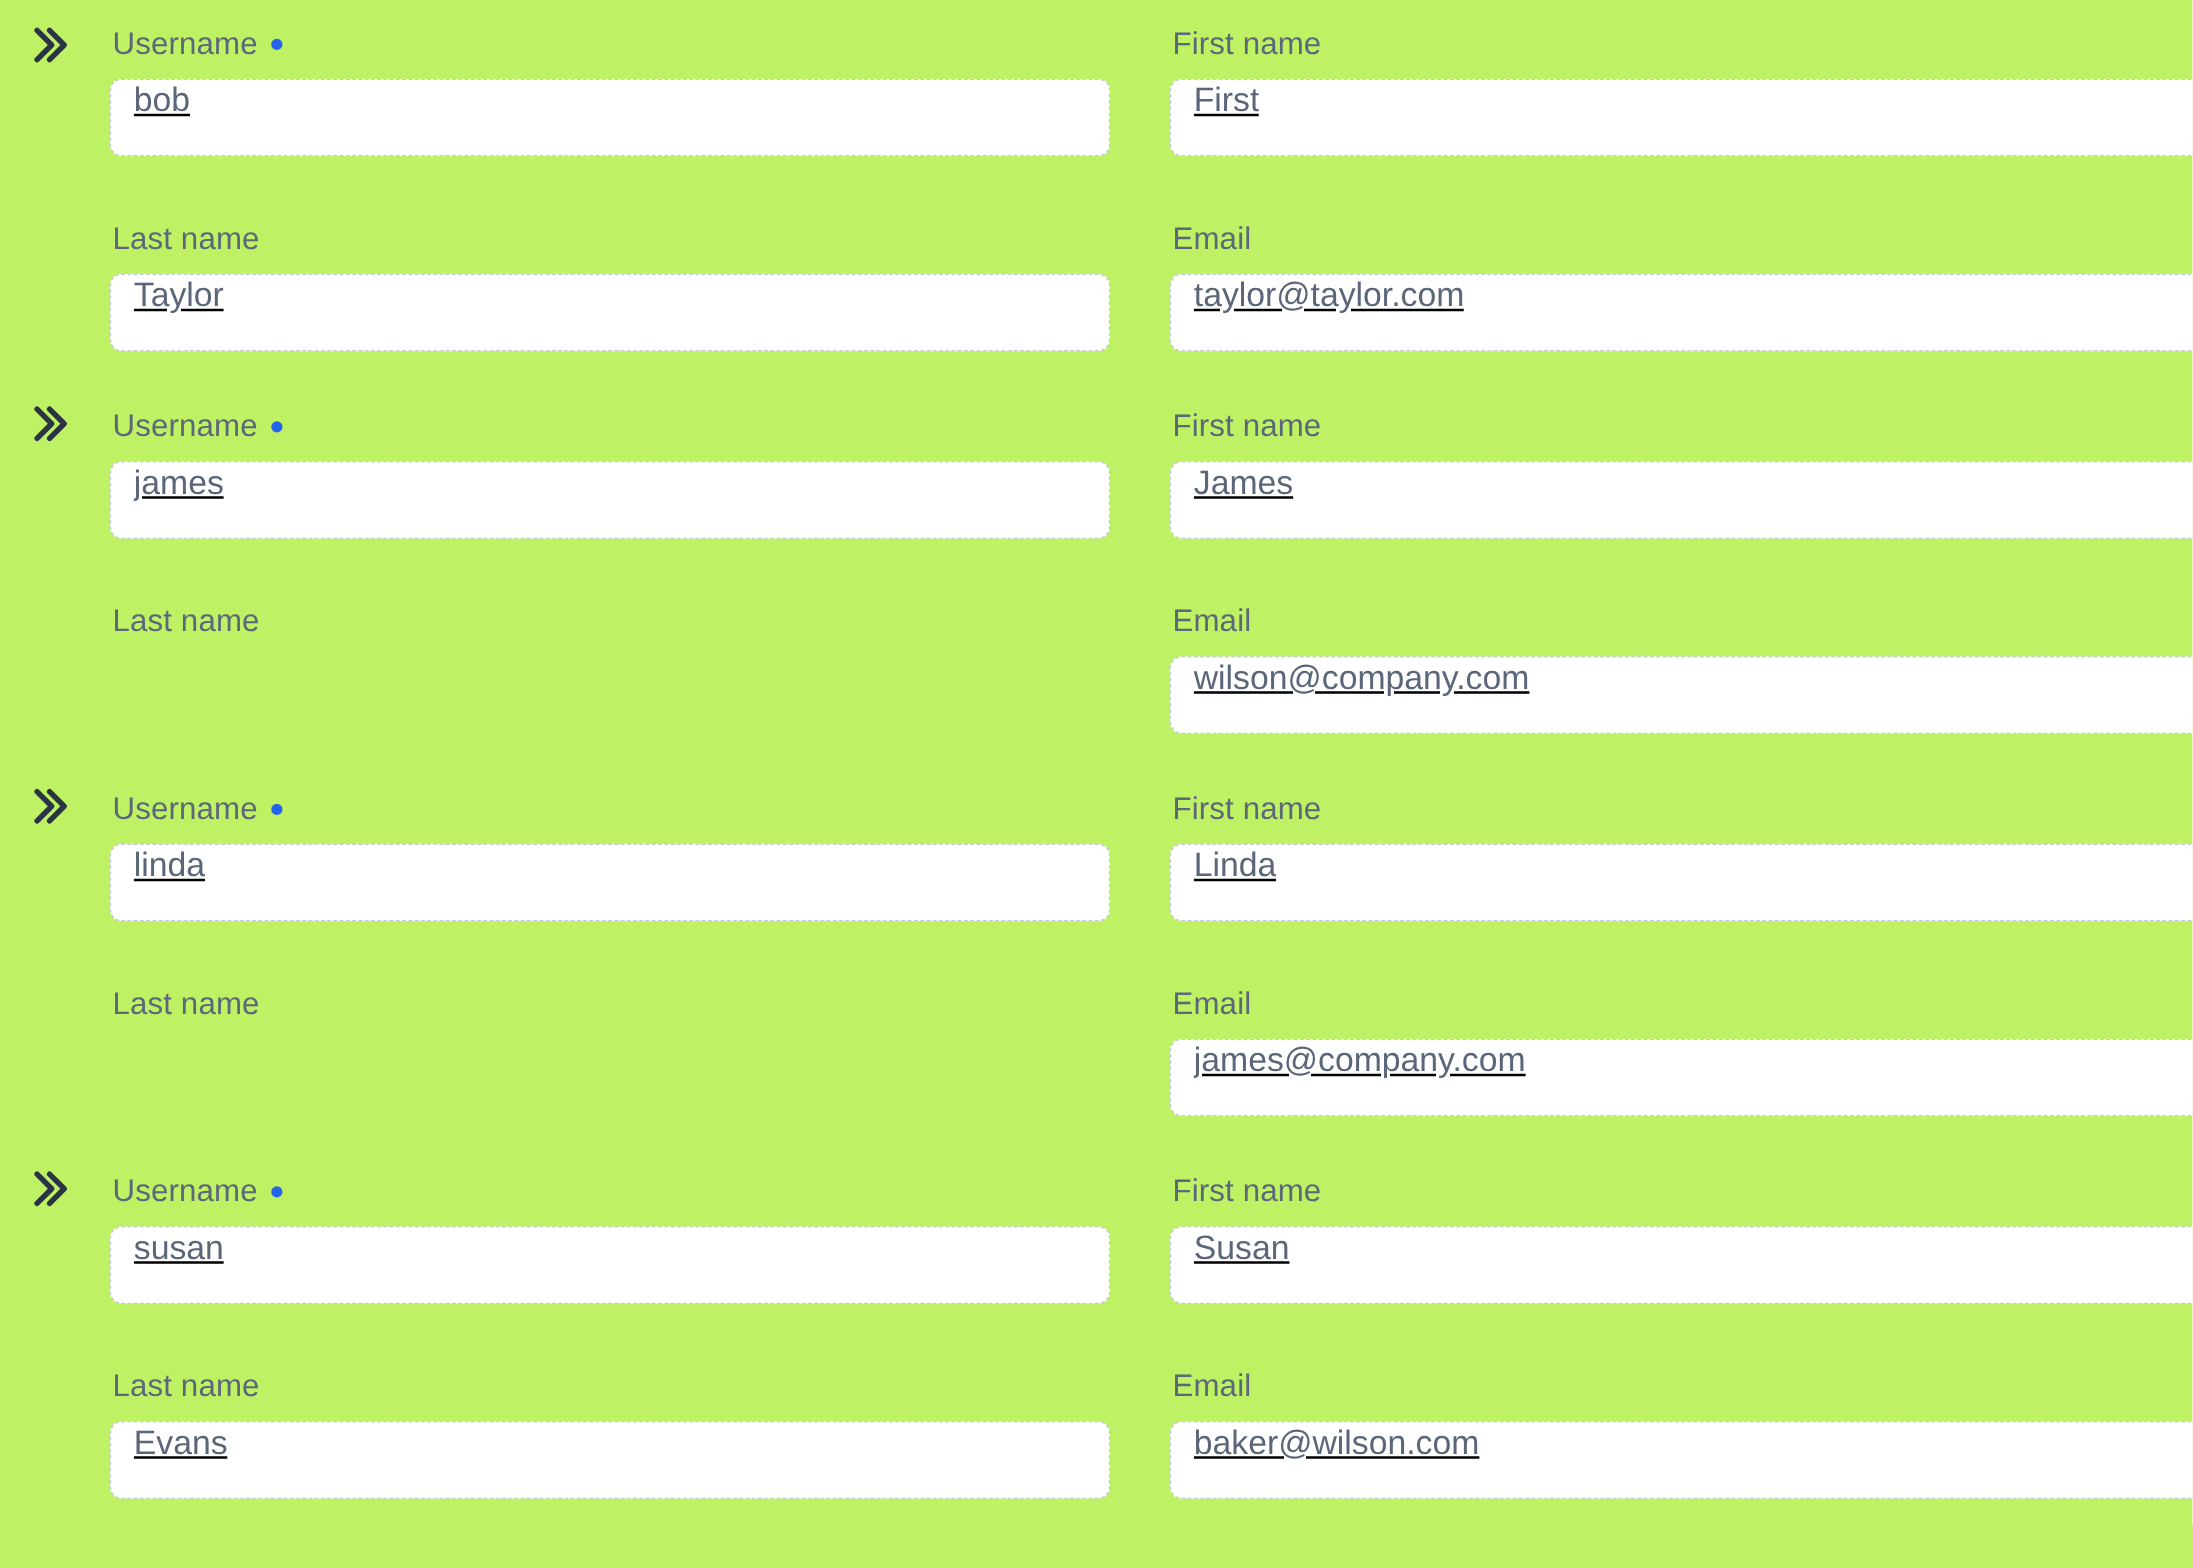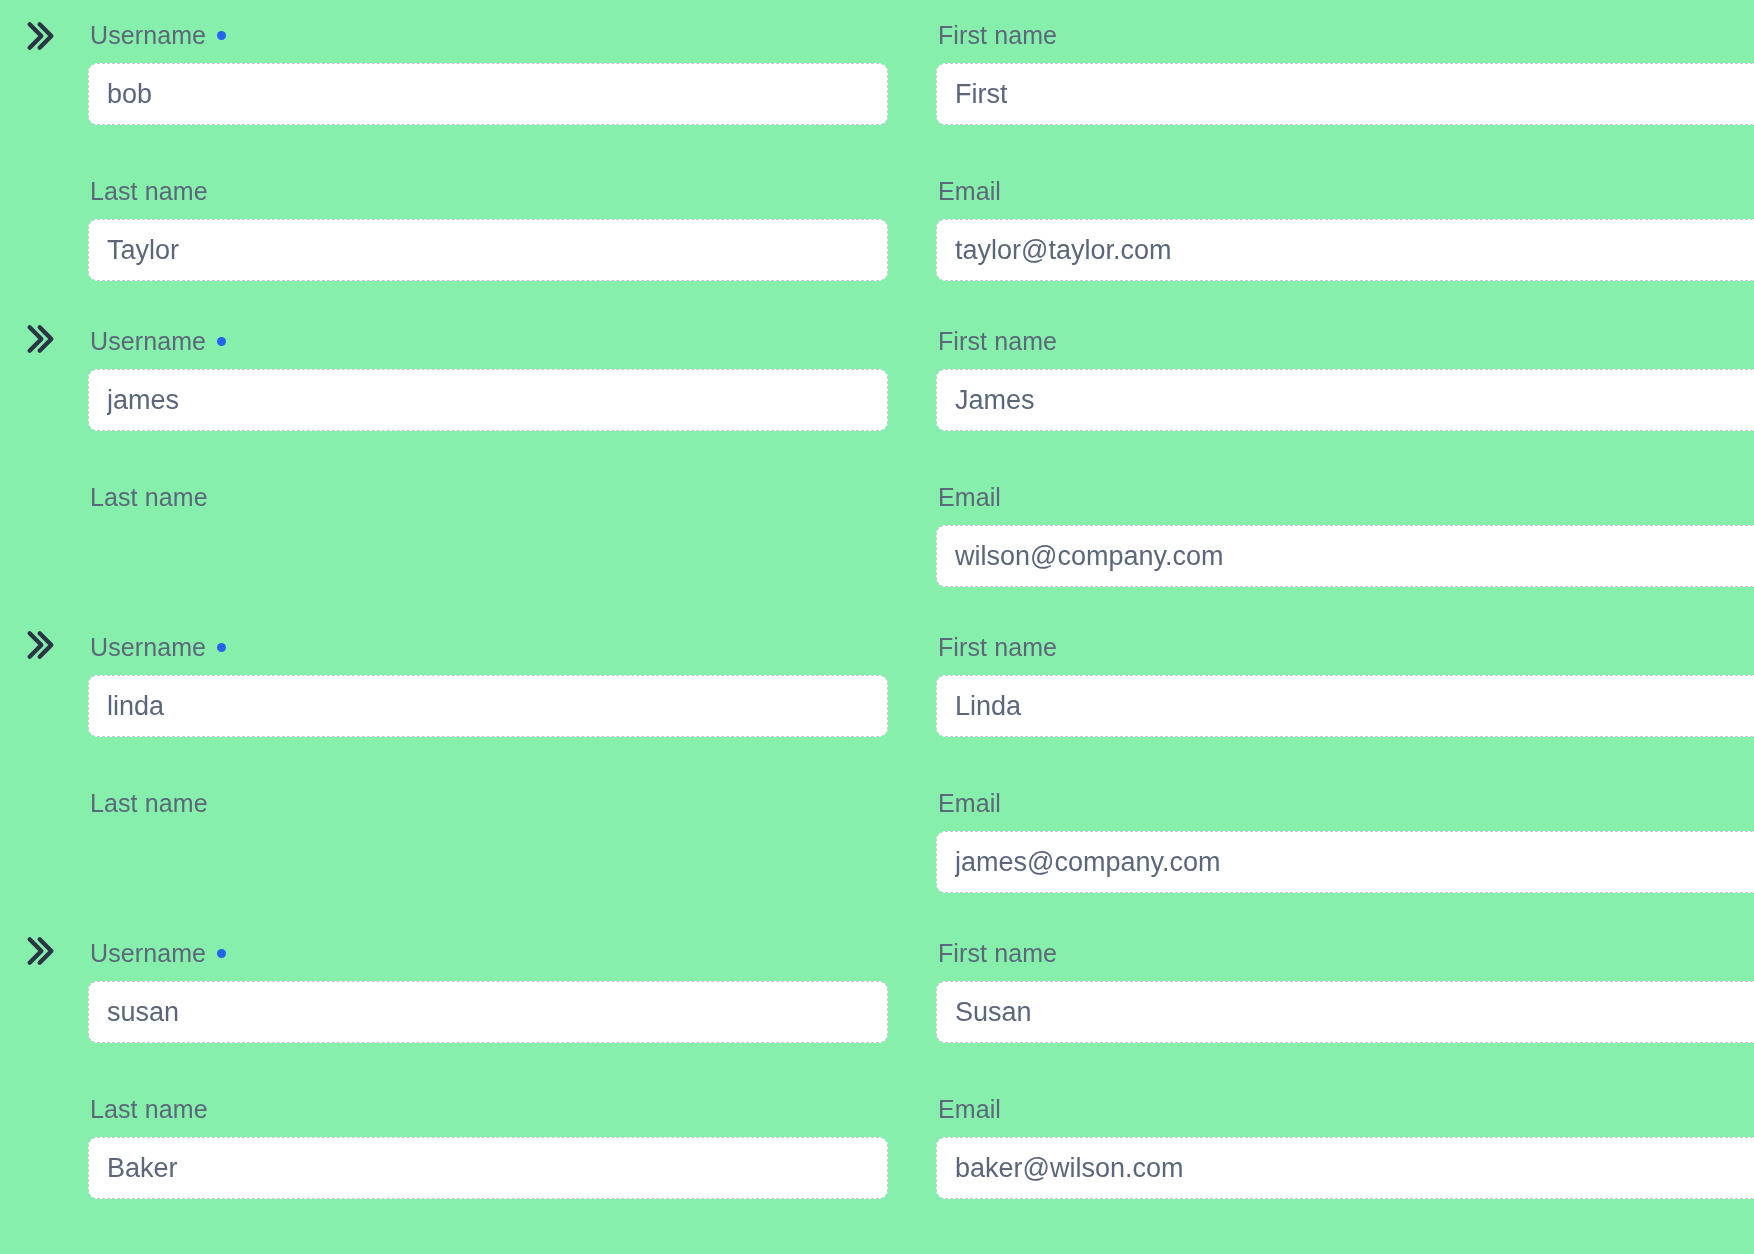--- a/index.html
+++ b/index.html
@@ -11,21 +11,21 @@
     width: 1754px;
     height: 1254px;
     font-family: "Liberation Sans", sans-serif;
     overflow: hidden;
   }
 
   .page {
     position: relative;
     width: 1754px;
     height: 1254px;
-    background: #86efac;
+    background: #bef264;
   }
 
   
   .record {
     position: relative;
     box-sizing: border-box;
     padding-left: 88px;
     padding-right: 31px;
   }
 
@@ -77,23 +77,24 @@
     flex: 0 0 auto;
   }
 
   .field-box {
     box-sizing: border-box;
     height: 62px;
     border: 1.6px dashed #c3c9d6;
     border-radius: 9px;
     background: #ffffff;
     display: flex;
-    align-items: center;
+    align-items: flex-start;
     padding: 0 18px;
     cursor: text;
+    text-decoration: underline;
   }
 
   .field-value {
     font-size: 27px;
     line-height: 32px;
     color: #5b667a;
     white-space: nowrap;
     overflow: hidden;
     text-overflow: ellipsis;
   }
@@ -278,21 +279,21 @@
         <div class="field-box">
           <span class="field-value">Susan</span>
         </div>
       </div>
 
       <div class="field r2">
         <div class="field-label">
           <span>Last name</span>
         </div>
         <div class="field-box">
-          <span class="field-value">Baker</span>
+          <span class="field-value">Evans</span>
         </div>
       </div>
 
       <div class="field r2">
         <div class="field-label">
           <span>Email</span>
         </div>
         <div class="field-box">
           <span class="field-value">baker@wilson.com</span>
         </div>

